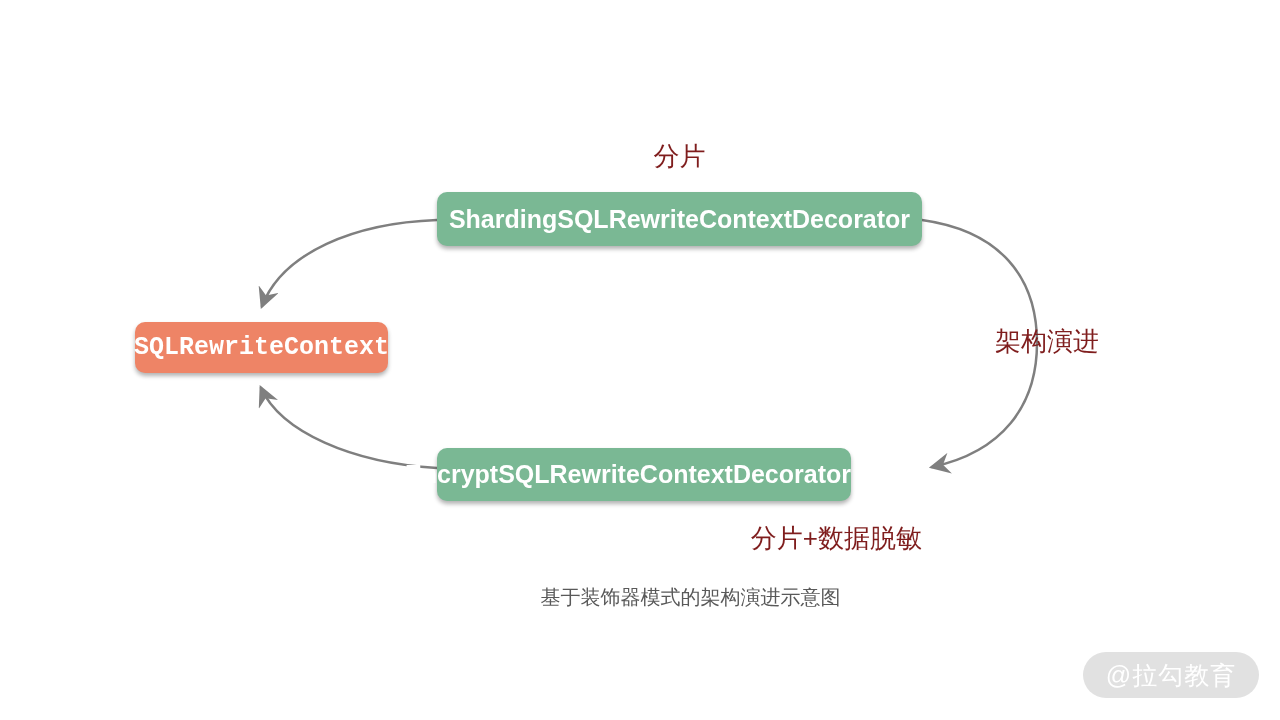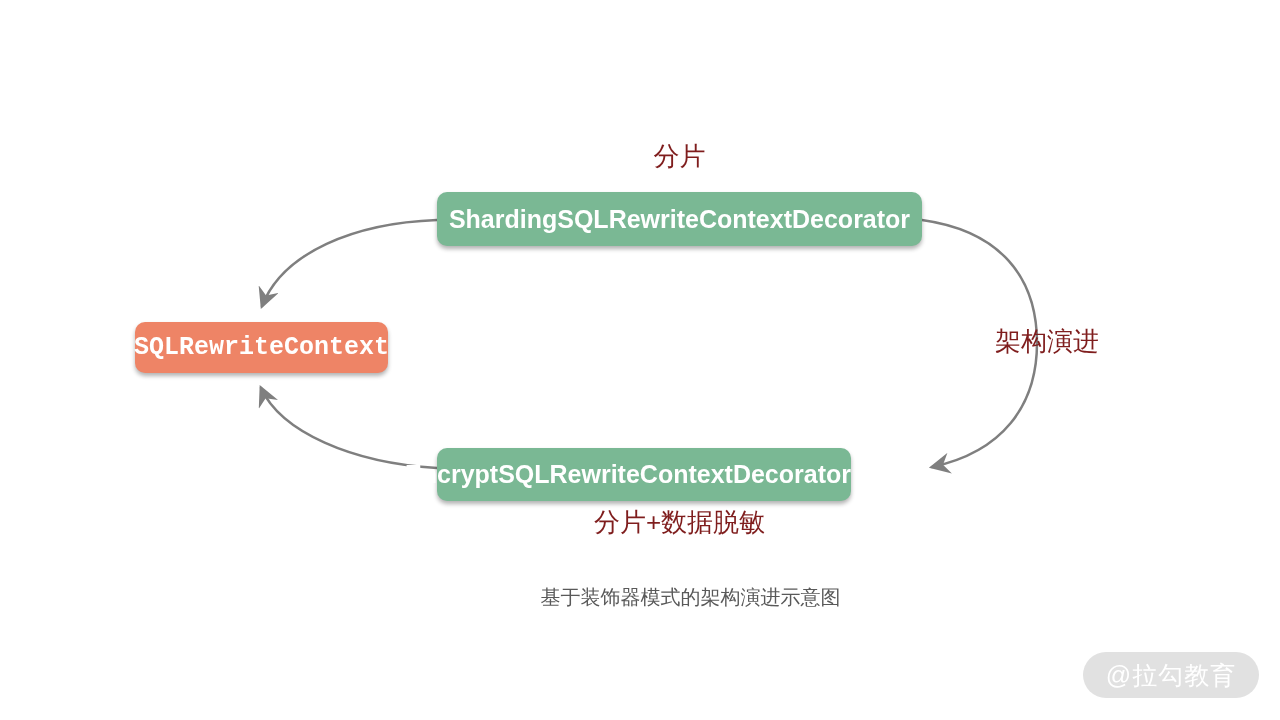--- a/index.html
+++ b/index.html
@@ -53,22 +53,22 @@
     white-space: nowrap;
   }
   .label-top {
     left: 437px; top: 139px; width: 485px;
     text-align: center;
   }
   .label-right {
     left: 983px; top: 324px; margin-left: 12px;
   }
   .label-bottom {
-    left: 437px; top: 505px; width: 485px;
-    text-align: center;
+    left: 437px; top: 521px; width: 485px;
+    text-align: right;
   }
   .caption {
     position: absolute;
     left: 448px; top: 584px; width: 485px;
     text-align: center;
     color: #595959;
     font-size: 20px;
     white-space: nowrap;
   }
   .watermark {

